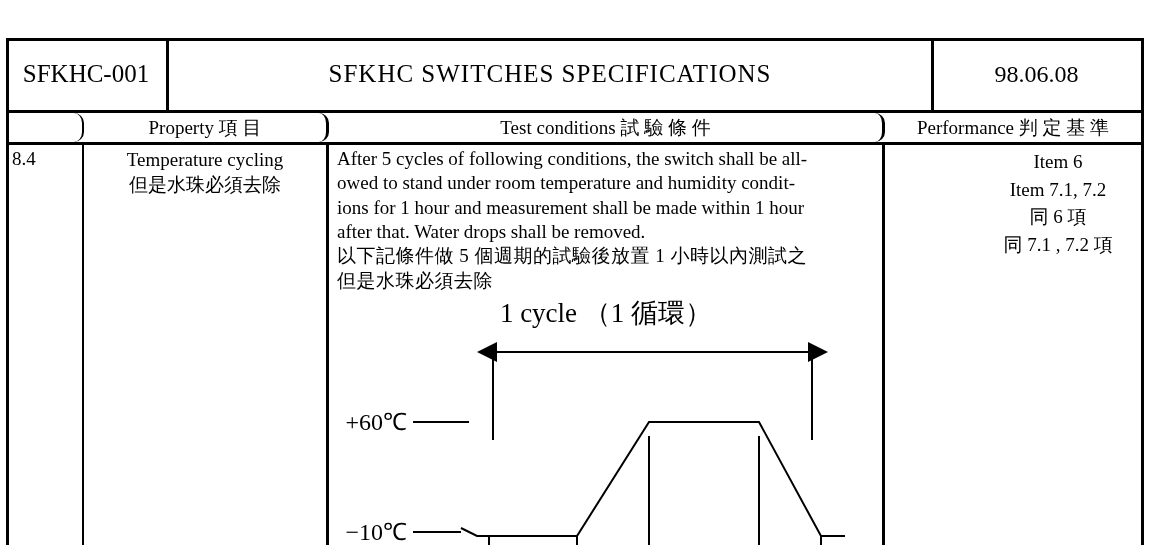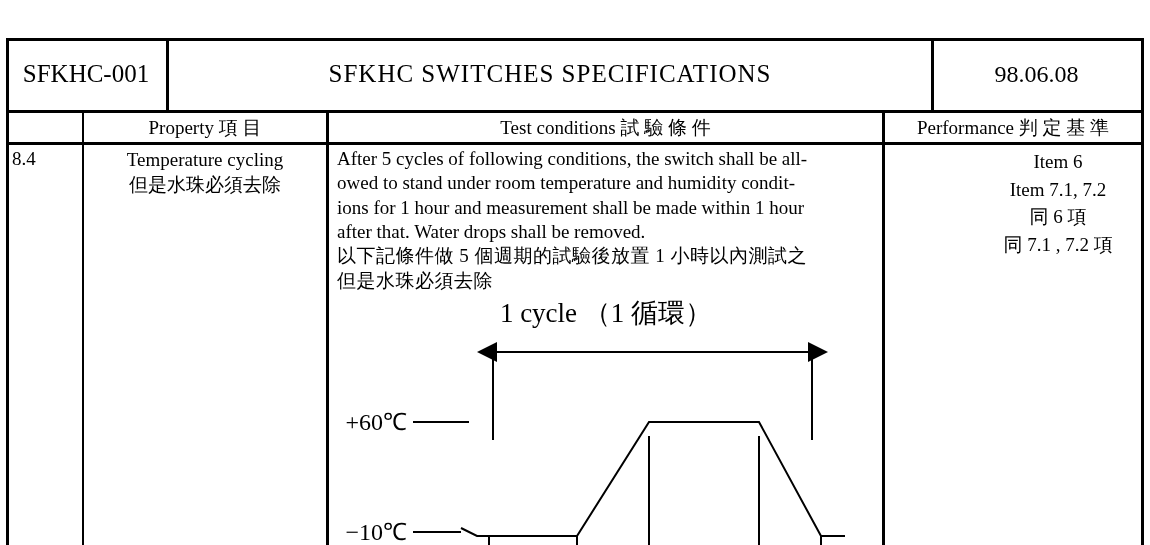--- a/index.html
+++ b/index.html
@@ -99,20 +99,21 @@
   }
   .colhdr .c {
     position: absolute;
     top: 0;
     height: 29px;
     display: flex;
     align-items: center;
     justify-content: center;
     font-size: 19px;
     box-sizing: border-box;
+    border-radius: 10px;
   }
   .c-num   { left: 0;    width: 78px; border-right: 2px solid #000; }
   .c-prop  { left: 78px; width: 245px; border-right: 3px solid #000; }
   .c-cond  { left: 323px; width: 556px; border-right: 3px solid #000; }
   .c-perf  { left: 879px; width: 256px; }
 
   
   .body {
     position: absolute;
     left: 6px;

